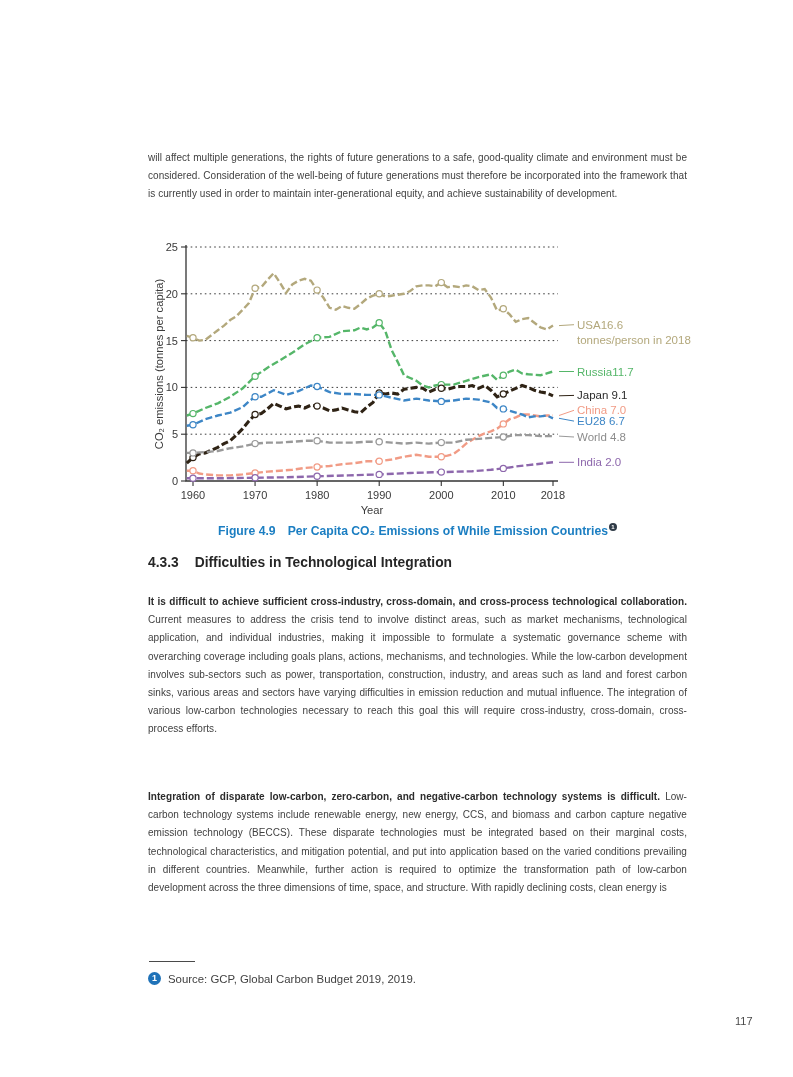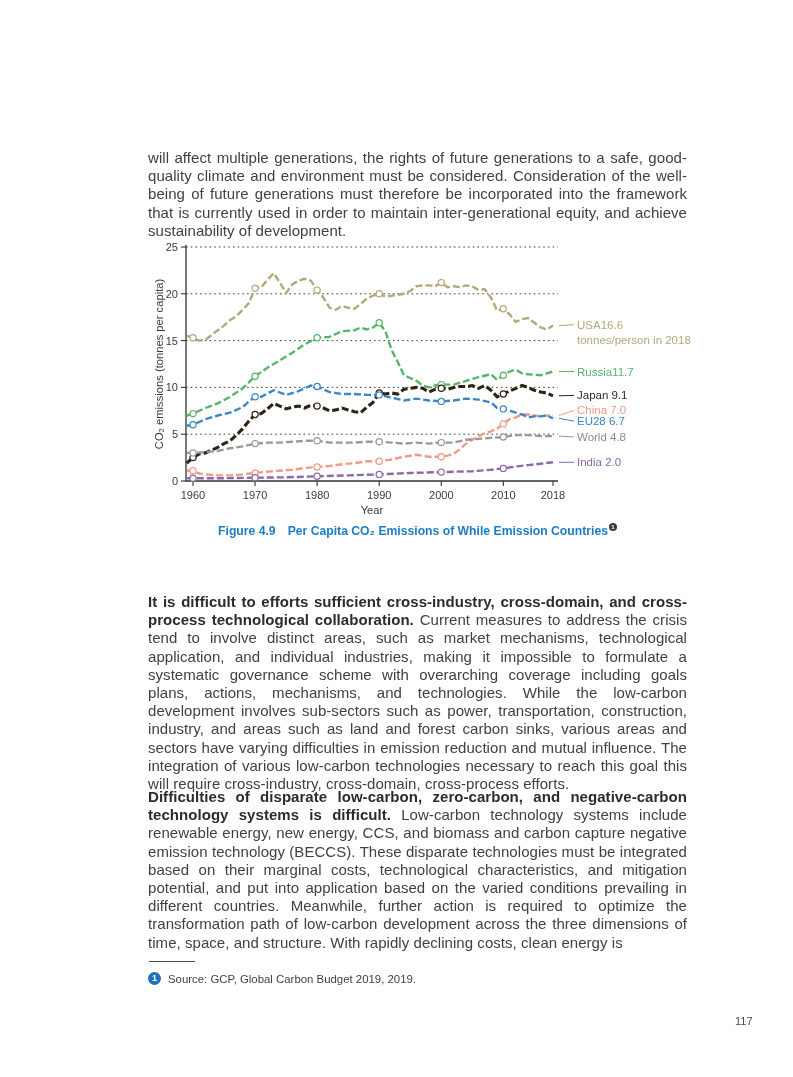--- a/index.html
+++ b/index.html
@@ -2,21 +2,21 @@
 <html><head>
 <meta charset="utf-8">
 <style>
   html,body{margin:0;padding:0;background:#ffffff;}
   .page{
     position:relative;width:793px;height:1077px;background:#ffffff;
     font-family:"Liberation Sans","DejaVu Sans",sans-serif;color:#3f3f3f;overflow:hidden;
   }
   .para{
     position:absolute;left:148px;width:539px;margin:0;
-    font-size:15px;line-height:18.2px;text-align:justify;letter-spacing:.05px;color:#414141;
+    font-size:10px;line-height:18.2px;text-align:justify;letter-spacing:.05px;color:#414141;
   }
   .intro{top:149px;}
   .p1{top:593px;}
   .p2{top:788px;}
   .bold-lead{font-weight:bold;color:#2c2c2c;}
   .figure-wrap{position:absolute;left:150px;top:240px;width:560px;height:280px;}
   .caption{
     position:absolute;left:148px;top:523px;width:539px;text-align:center;
     color:#1b7ec2;font-weight:bold;font-size:12.2px;
   }
@@ -151,28 +151,31 @@
         <text x="427" y="201.0" class="legend" fill="#8c8c8c">World 4.8</text>
         <line x1="409" y1="222.3" x2="424" y2="222.3" stroke="#8d67ac" stroke-width="1"></line>
         <text x="427" y="226.3" class="legend" fill="#8d67ac">India 2.0</text>
       </svg>
   </div>
 
   <div class="caption">
     <span class="cap-label">Figure 4.9</span><span>Per Capita CO₂ Emissions of While Emission Countries</span><span class="cap-sup">1</span>
   </div>
 
+  <div class="heading">
+    <span class="h-num">4.3.3</span><span>Difficulties in Technological Integration</span>
+  </div>
 
   <p class="para p1">
-    <span class="bold-lead">It is difficult to efforts sufficient cross-industry, cross-domain, and cross-process technological collaboration.</span>
+    <span class="bold-lead">It is difficult to achieve sufficient cross-industry, cross-domain, and cross-process technological collaboration.</span>
     <span>Current measures to address the crisis tend to involve distinct areas, such as market mechanisms, technological application, and individual industries, making it impossible to formulate a systematic governance scheme with overarching coverage including goals plans, actions, mechanisms, and technologies. While the low-carbon development involves sub-sectors such as power, transportation, construction, industry, and areas such as land and forest carbon sinks, various areas and sectors have varying difficulties in emission reduction and mutual influence. The integration of various low-carbon technologies necessary to reach this goal this will require cross-industry, cross-domain, cross-process efforts.</span>
   </p>
 
   <p class="para p2">
-    <span class="bold-lead">Difficulties of disparate low-carbon, zero-carbon, and negative-carbon technology systems is difficult.</span>
+    <span class="bold-lead">Integration of disparate low-carbon, zero-carbon, and negative-carbon technology systems is difficult.</span>
     <span>Low-carbon technology systems include renewable energy, new energy, CCS, and biomass and carbon capture negative emission technology (BECCS). These disparate technologies must be integrated based on their marginal costs, technological characteristics, and mitigation potential, and put into application based on the varied conditions prevailing in different countries. Meanwhile, further action is required to optimize the transformation path of low-carbon development across the three dimensions of time, space, and structure. With rapidly declining costs, clean energy is</span>
   </p>
 
   <div class="footnote-rule"></div>
 
   <div class="footnote">
     <span class="fn-icon">1</span>
     <span>Source: GCP, Global Carbon Budget 2019, 2019.</span>
   </div>
 

